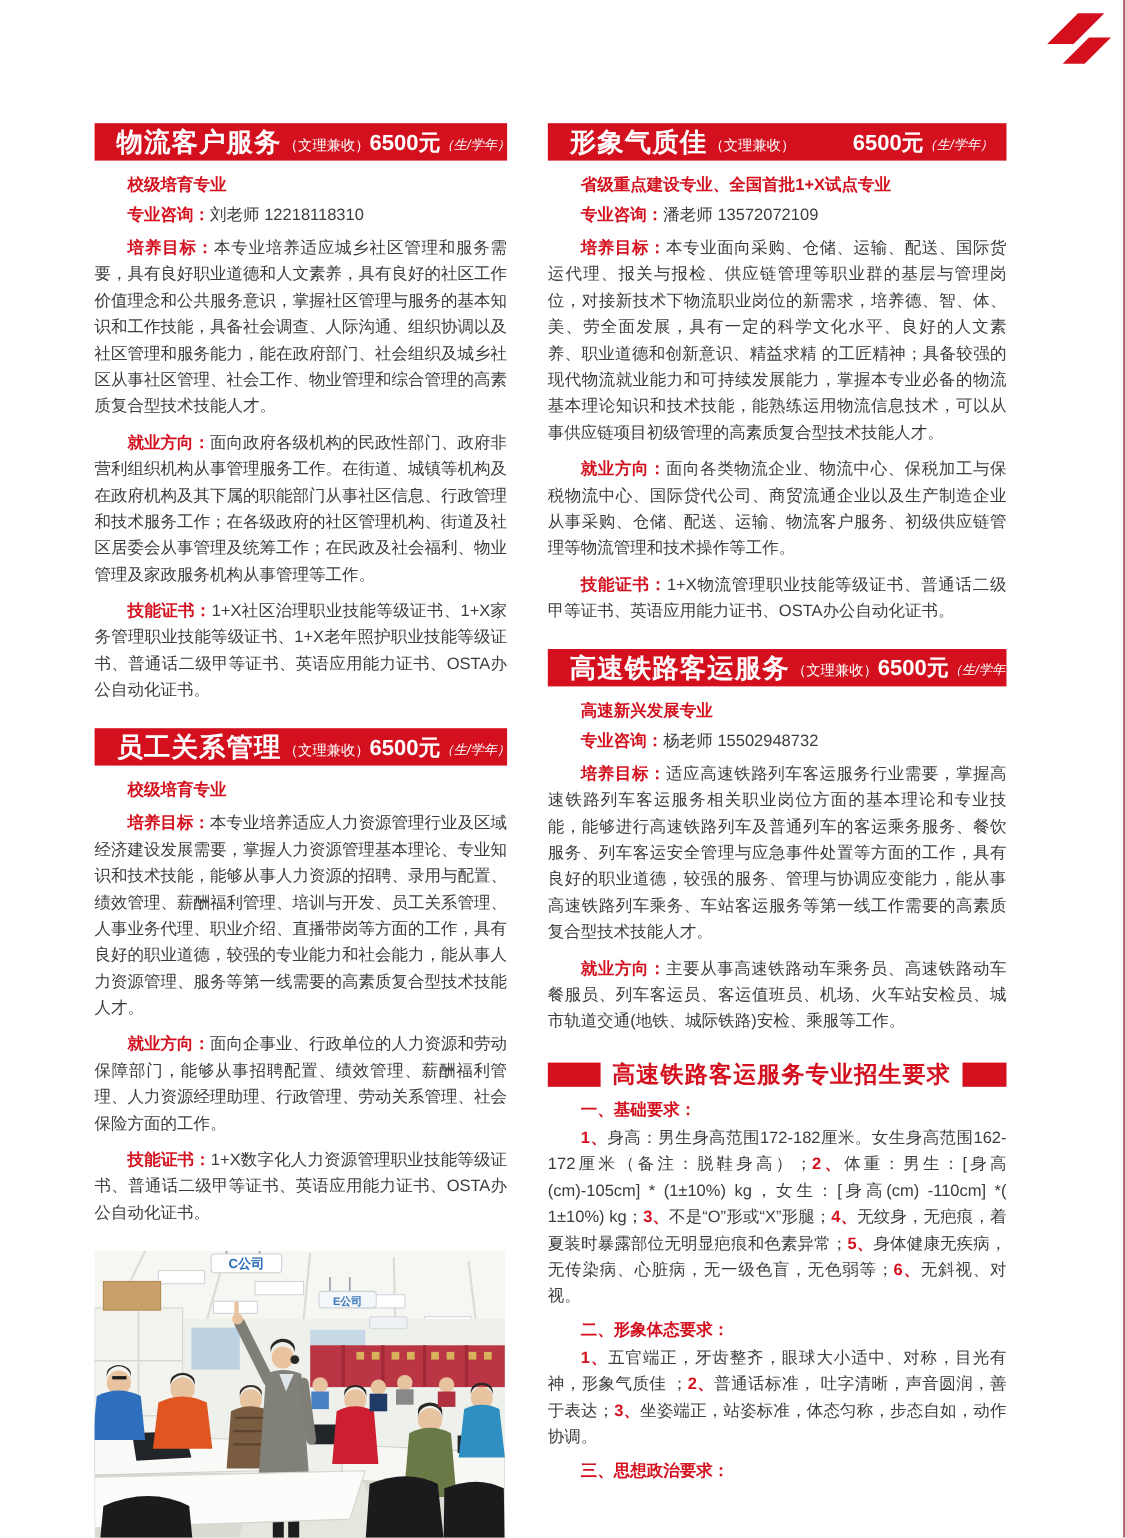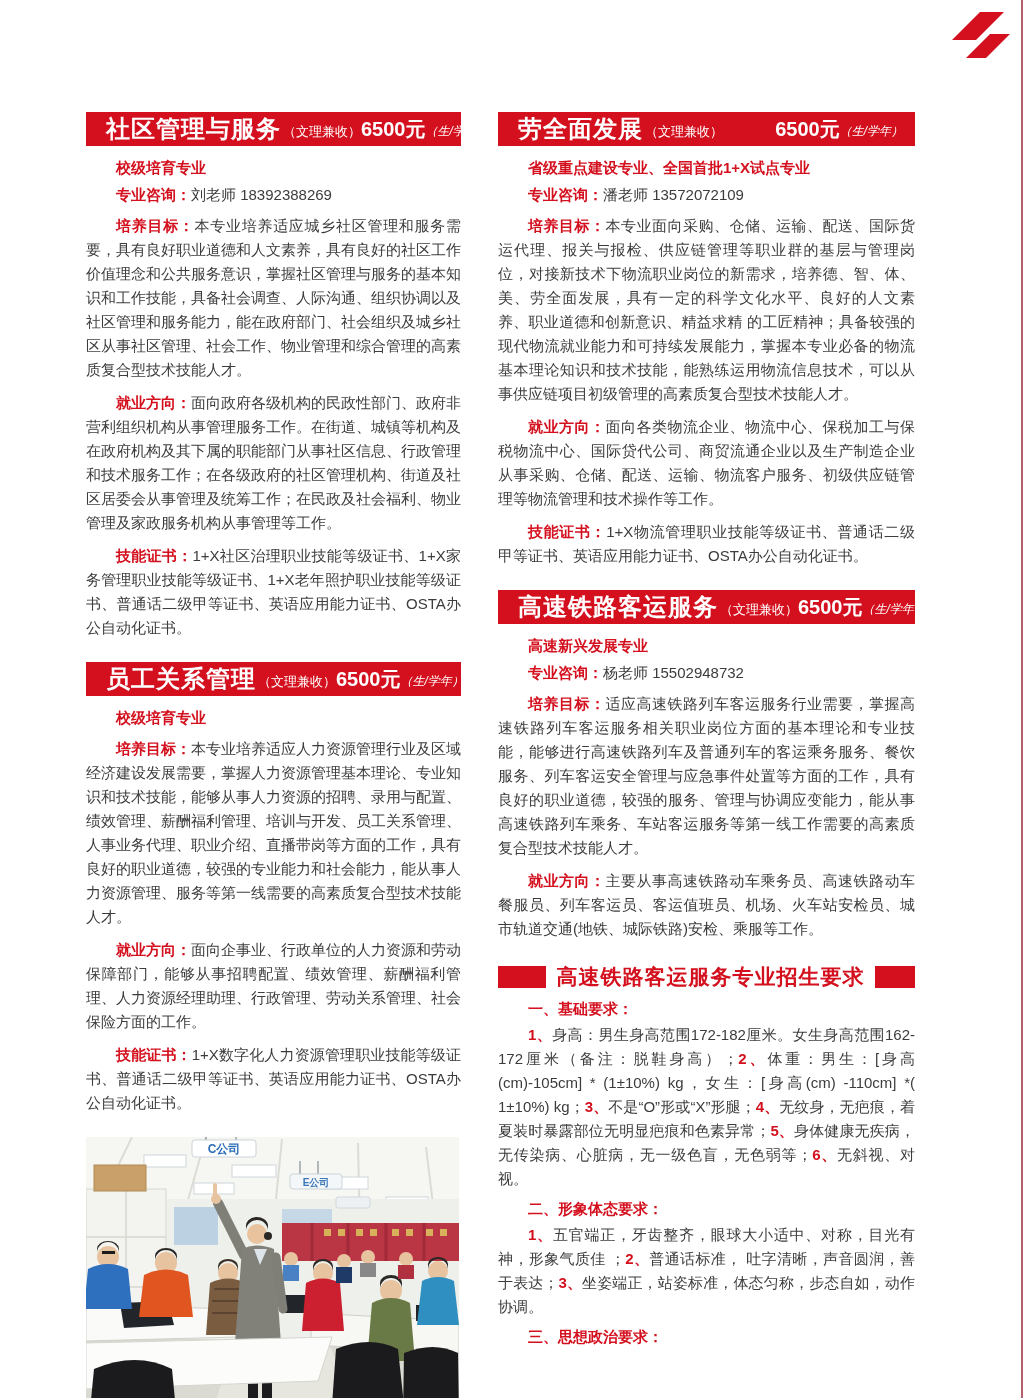--- a/index.html
+++ b/index.html
@@ -41,27 +41,27 @@
 
   <svg class="corner-deco" width="72" height="56" viewBox="0 0 72 56">
     <path d="M8 34 L36 6 L60 6 L32 34 Z" fill="#d4101e"></path>
     <path d="M22 52 L46 28 L66 28 L42 52 Z" fill="#d4101e"></path>
   </svg>
 
   <div class="col col-left">
 
     <section class="card">
       <header class="h-bar">
-        <span class="h-title">社区管理与服务</span>
+        <span class="h-title">物流客户服务</span>
         <span class="h-paren">（文理兼收）</span>
         <span class="h-fee">6500元</span>
         <span class="h-fee-unit">（生/学年）</span>
       </header>
       <p class="badge">校级培育专业</p>
-      <p class="line"><span class="plabel">专业咨询：</span><span>刘老师 18392388269</span></p>
+      <p class="line"><span class="plabel">专业咨询：</span><span>刘老师 12218118310</span></p>
       <p class="para"><span class="plabel">培养目标：</span><span>本专业培养适应城乡社区管理和服务需要，具有良好职业道德和人文素养，具有良好的社区工作价值理念和公共服务意识，掌握社区管理与服务的基本知识和工作技能，具备社会调查、人际沟通、组织协调以及社区管理和服务能力，能在政府部门、社会组织及城乡社区从事社区管理、社会工作、物业管理和综合管理的高素质复合型技术技能人才。</span></p>
       <p class="para"><span class="plabel">就业方向：</span><span>面向政府各级机构的民政性部门、政府非营利组织机构从事管理服务工作。在街道、城镇等机构及在政府机构及其下属的职能部门从事社区信息、行政管理和技术服务工作；在各级政府的社区管理机构、街道及社区居委会从事管理及统筹工作；在民政及社会福利、物业管理及家政服务机构从事管理等工作。</span></p>
       <p class="para"><span class="plabel">技能证书：</span><span>1+X社区治理职业技能等级证书、1+X家务管理职业技能等级证书、1+X老年照护职业技能等级证书、普通话二级甲等证书、英语应用能力证书、OSTA办公自动化证书。</span></p>
     </section>
 
     <section class="card">
       <header class="h-bar">
         <span class="h-title">员工关系管理</span>
         <span class="h-paren">（文理兼收）</span>
         <span class="h-fee">6500元</span>
@@ -186,21 +186,21 @@
       <rect x="204" y="37" width="52" height="15" rx="3" fill="#f4f7f9" stroke="#cdd4d8"></rect>
       <text x="230" y="49" text-anchor="middle" font-size="10" font-weight="bold" fill="#3a76ba">E公司</text>
       <rect x="250" y="60" width="34" height="11" rx="2" fill="#eef1f3" stroke="#d2d8dc"></rect>
     </svg>
   </div>
 
   <div class="col col-right">
 
     <section class="card">
       <header class="h-bar">
-        <span class="h-title">劳全面发展</span>
+        <span class="h-title">形象气质佳</span>
         <span class="h-paren">（文理兼收）</span>
         <span class="h-fee">6500元</span>
         <span class="h-fee-unit">（生/学年）</span>
       </header>
       <p class="badge">省级重点建设专业、全国首批1+X试点专业</p>
       <p class="line"><span class="plabel">专业咨询：</span><span>潘老师 13572072109</span></p>
       <p class="para"><span class="plabel">培养目标：</span><span>本专业面向采购、仓储、运输、配送、国际货运代理、报关与报检、供应链管理等职业群的基层与管理岗位，对接新技术下物流职业岗位的新需求，培养德、智、体、美、劳全面发展，具有一定的科学文化水平、良好的人文素养、职业道德和创新意识、精益求精 的工匠精神；具备较强的现代物流就业能力和可持续发展能力，掌握本专业必备的物流基本理论知识和技术技能，能熟练运用物流信息技术，可以从事供应链项目初级管理的高素质复合型技术技能人才。</span></p>
       <p class="para"><span class="plabel">就业方向：</span><span>面向各类物流企业、物流中心、保税加工与保税物流中心、国际贷代公司、商贸流通企业以及生产制造企业从事采购、仓储、配送、运输、物流客户服务、初级供应链管理等物流管理和技术操作等工作。</span></p>
       <p class="para"><span class="plabel">技能证书：</span><span>1+X物流管理职业技能等级证书、普通话二级甲等证书、英语应用能力证书、OSTA办公自动化证书。</span></p>
     </section>

